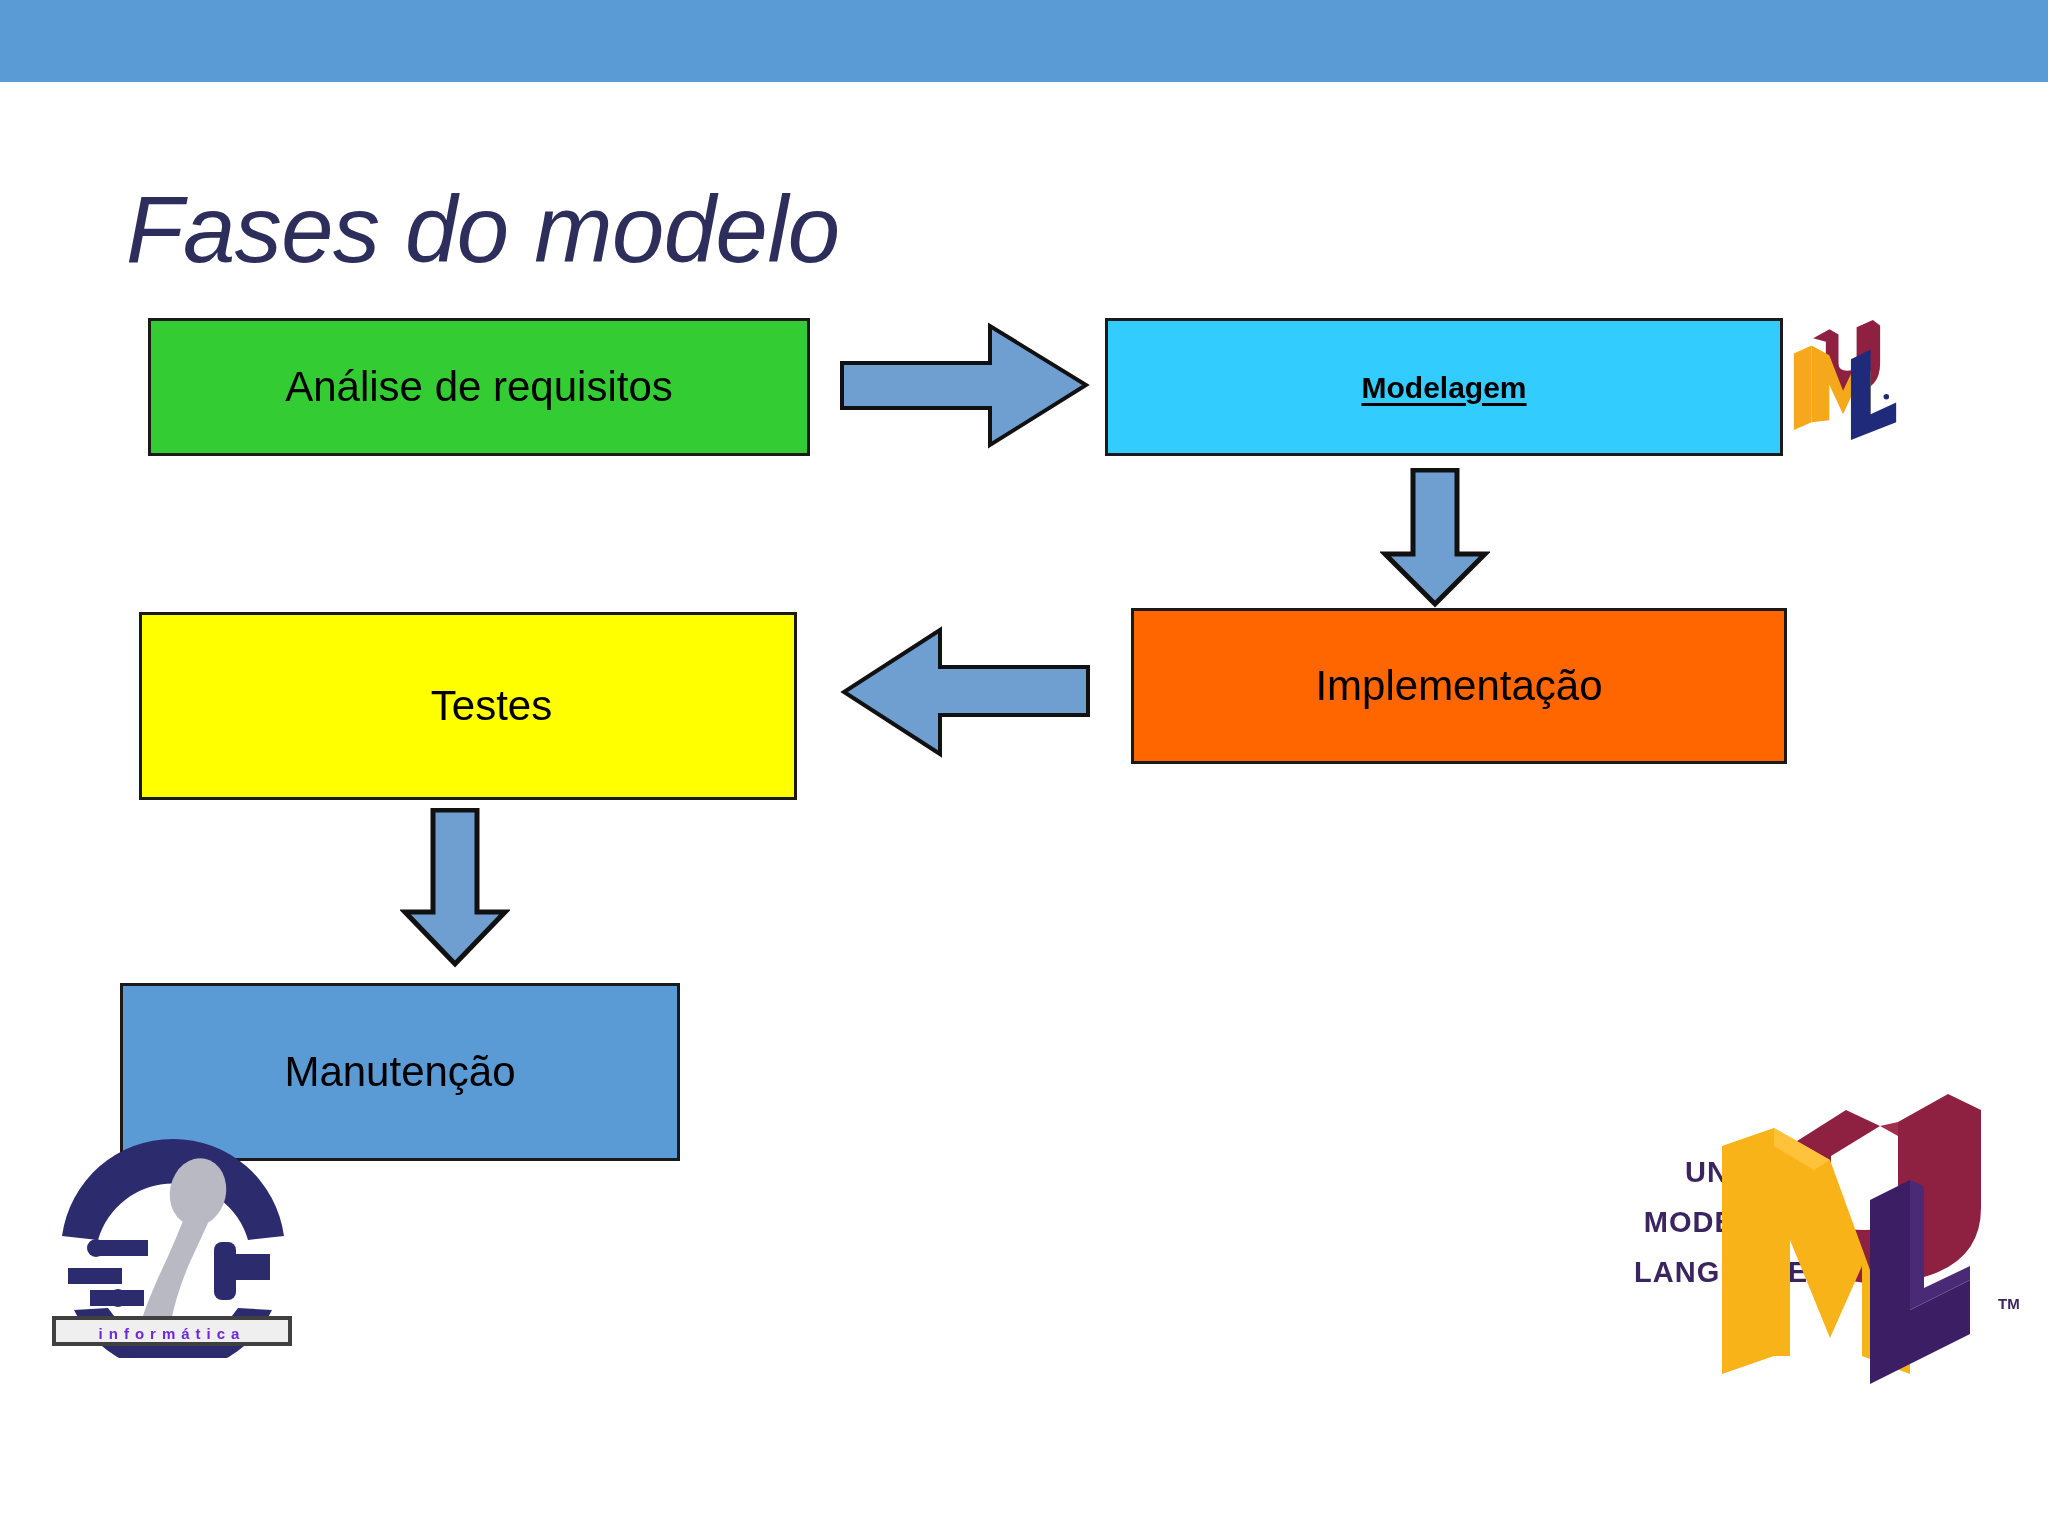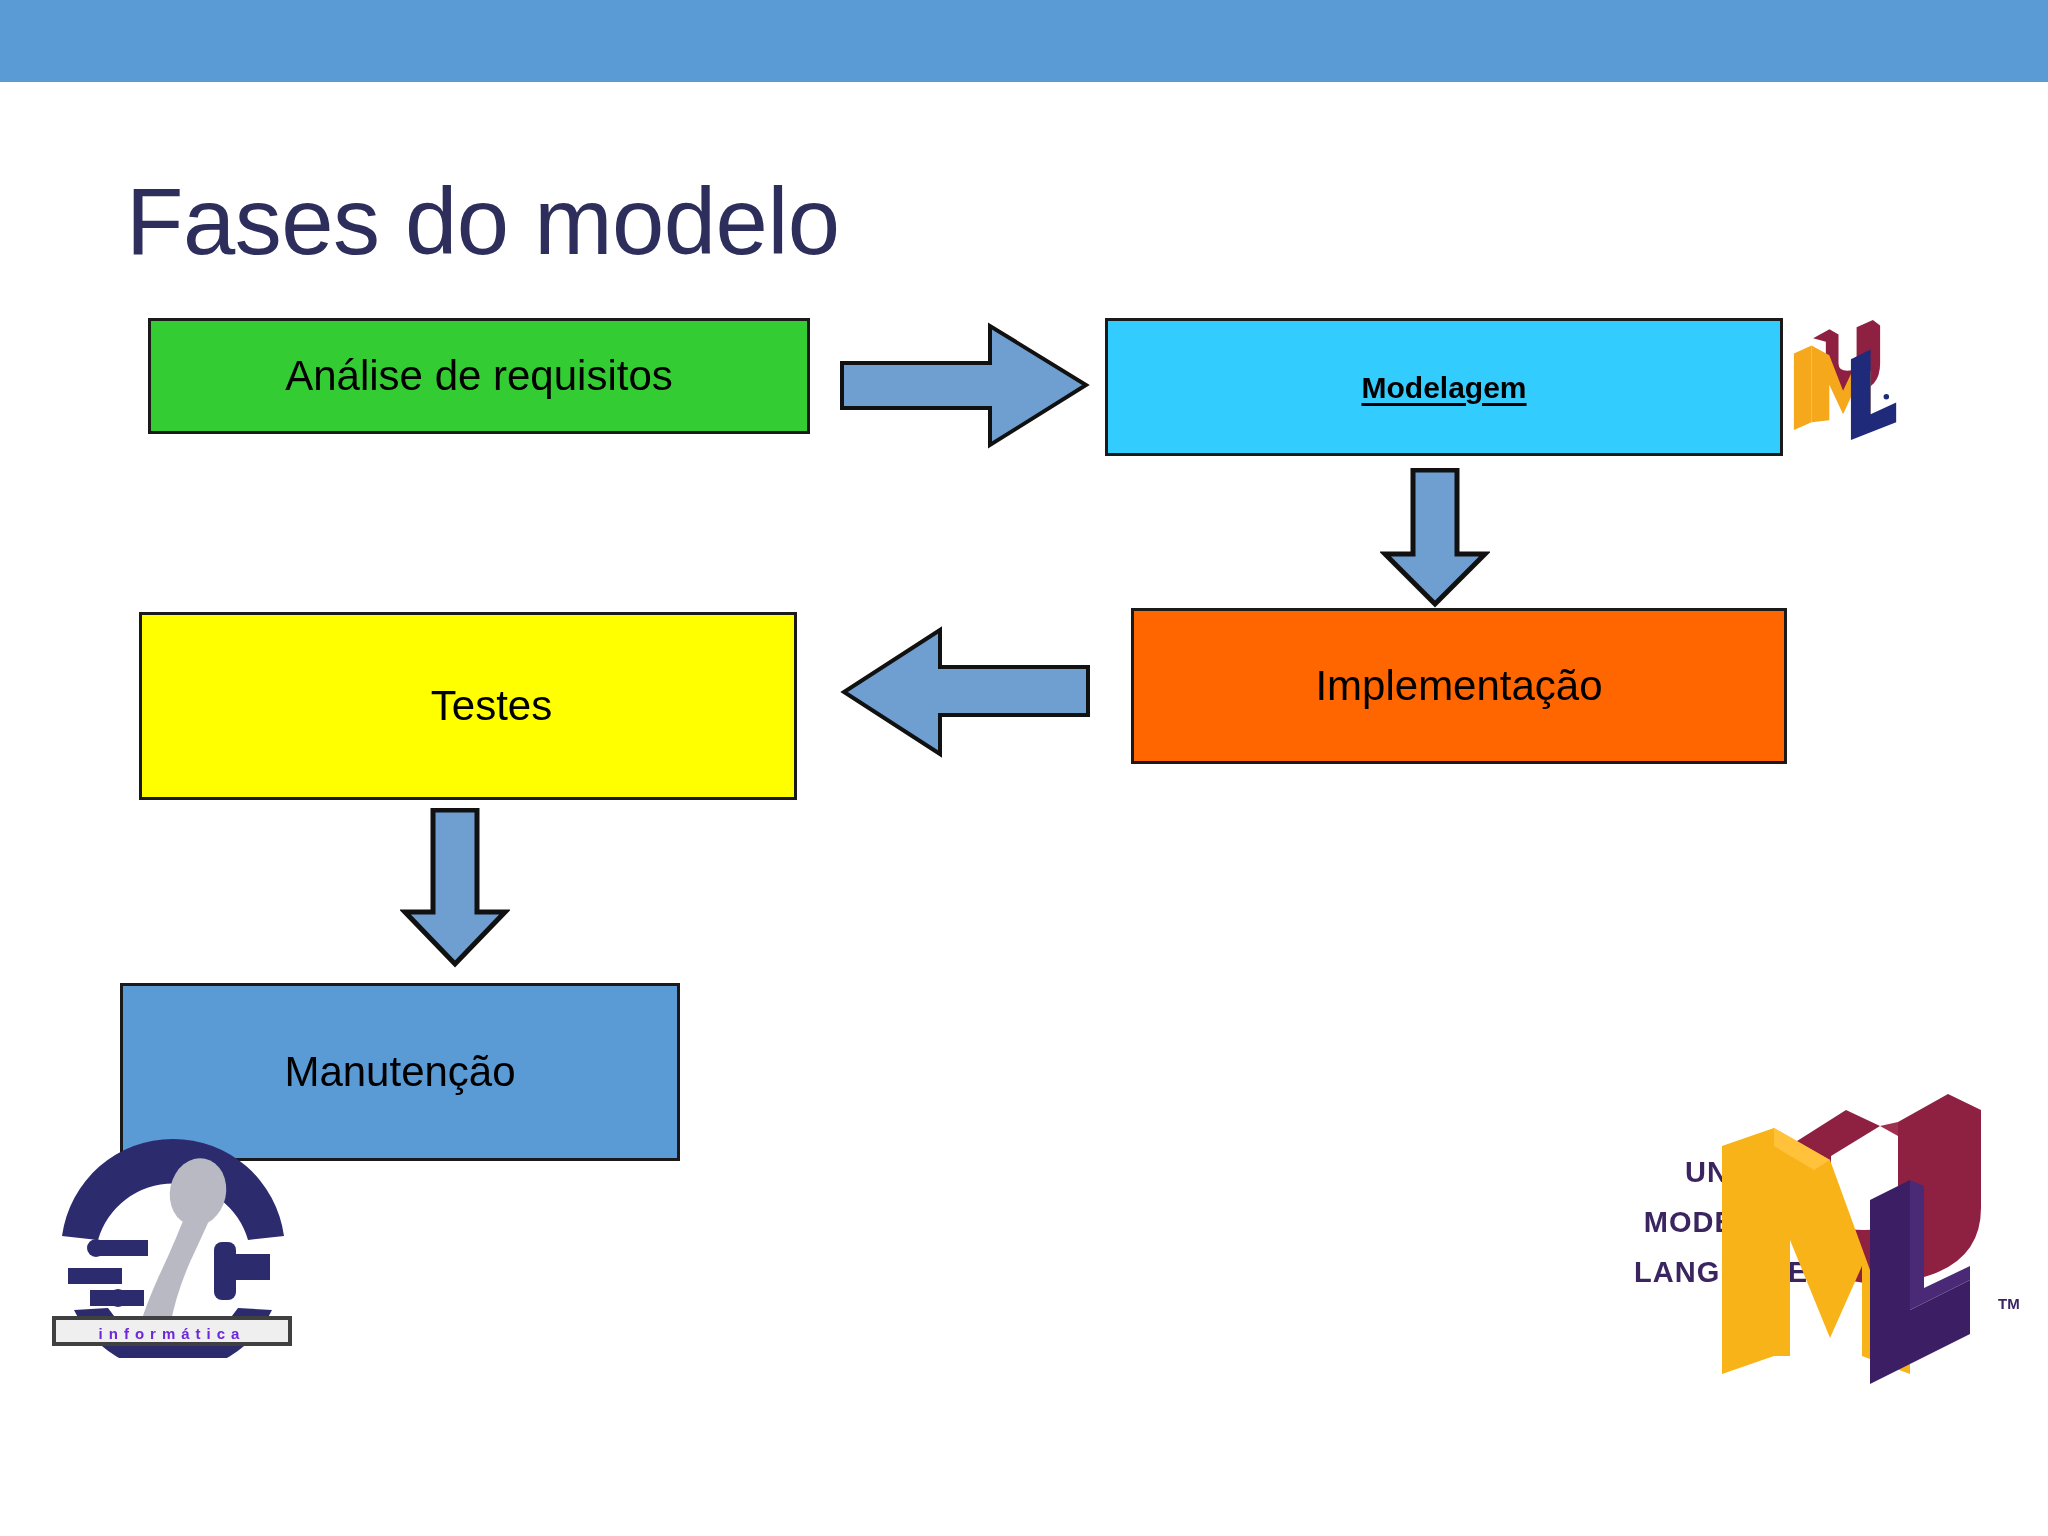--- a/index.html
+++ b/index.html
@@ -22,27 +22,28 @@
     top: 0;
     width: 2048px;
     height: 82px;
     background: #5B9BD5;
   }
 
   
   #slide-title {
     position: absolute;
     left: 126px;
-    top: 110px;
+    top: 118px;
     font-size: 94px;
     line-height: 1.05;
     color: #2E2E5C;
     font-weight: 400;
     letter-spacing: -0.5px;
     white-space: nowrap;
+    font-style: italic;
   }
 
   
   .flow-box {
     position: absolute;
     box-sizing: border-box;
     border: 3px solid #1A1A1A;
     display: flex;
     align-items: center;
     justify-content: center;
@@ -51,21 +52,21 @@
     line-height: 1.1;
     text-align: center;
   }
   .flow-box.bold-underline {
     font-weight: bold;
     text-decoration: underline;
     text-underline-offset: 5px;
   }
 
   #box-analise {
-    left: 148px;  top: 318px;  width: 662px;  height: 116px;
+    left: 148px;  top: 318px;  width: 662px;  height: 138px;
     background: #33CC33;
   }
   #box-modelagem {
     left: 1105px; top: 318px;  width: 678px;  height: 138px;
     background: #33CCFF;
     font-size: 30px;
   }
   #box-implementacao {
     left: 1105px; top: 608px;  width: 656px;  height: 156px;
     background: #FF6600;

